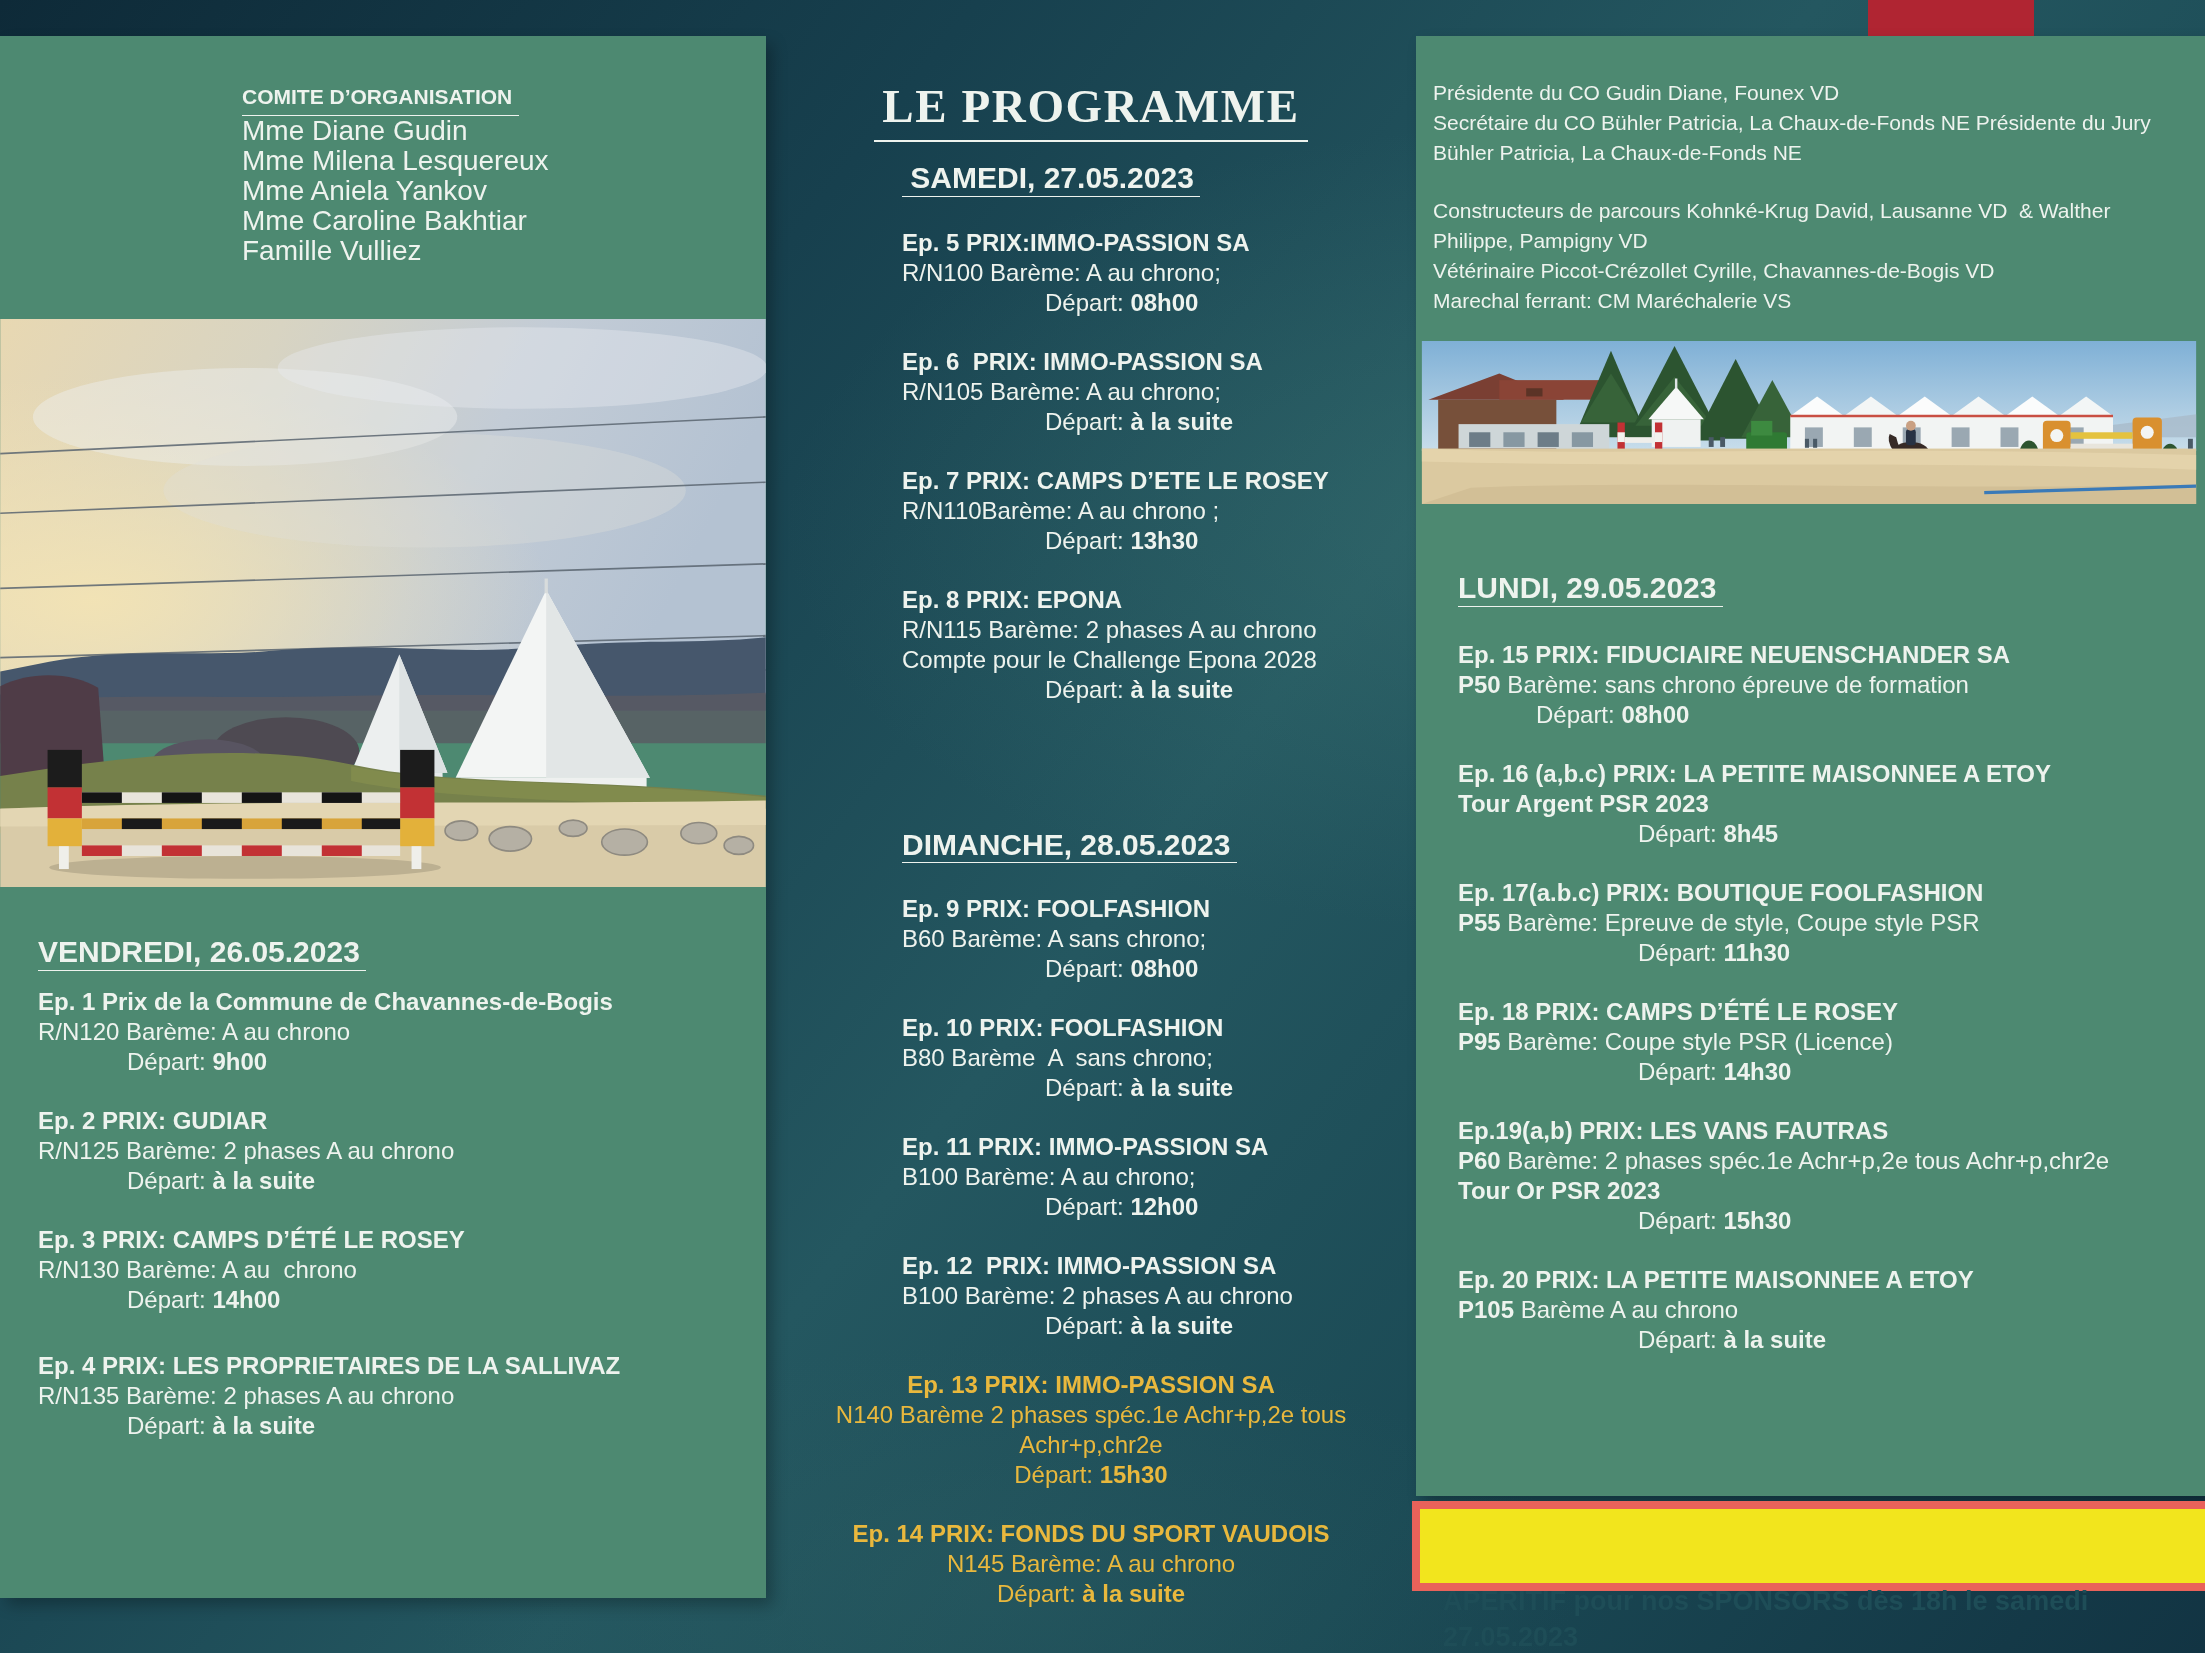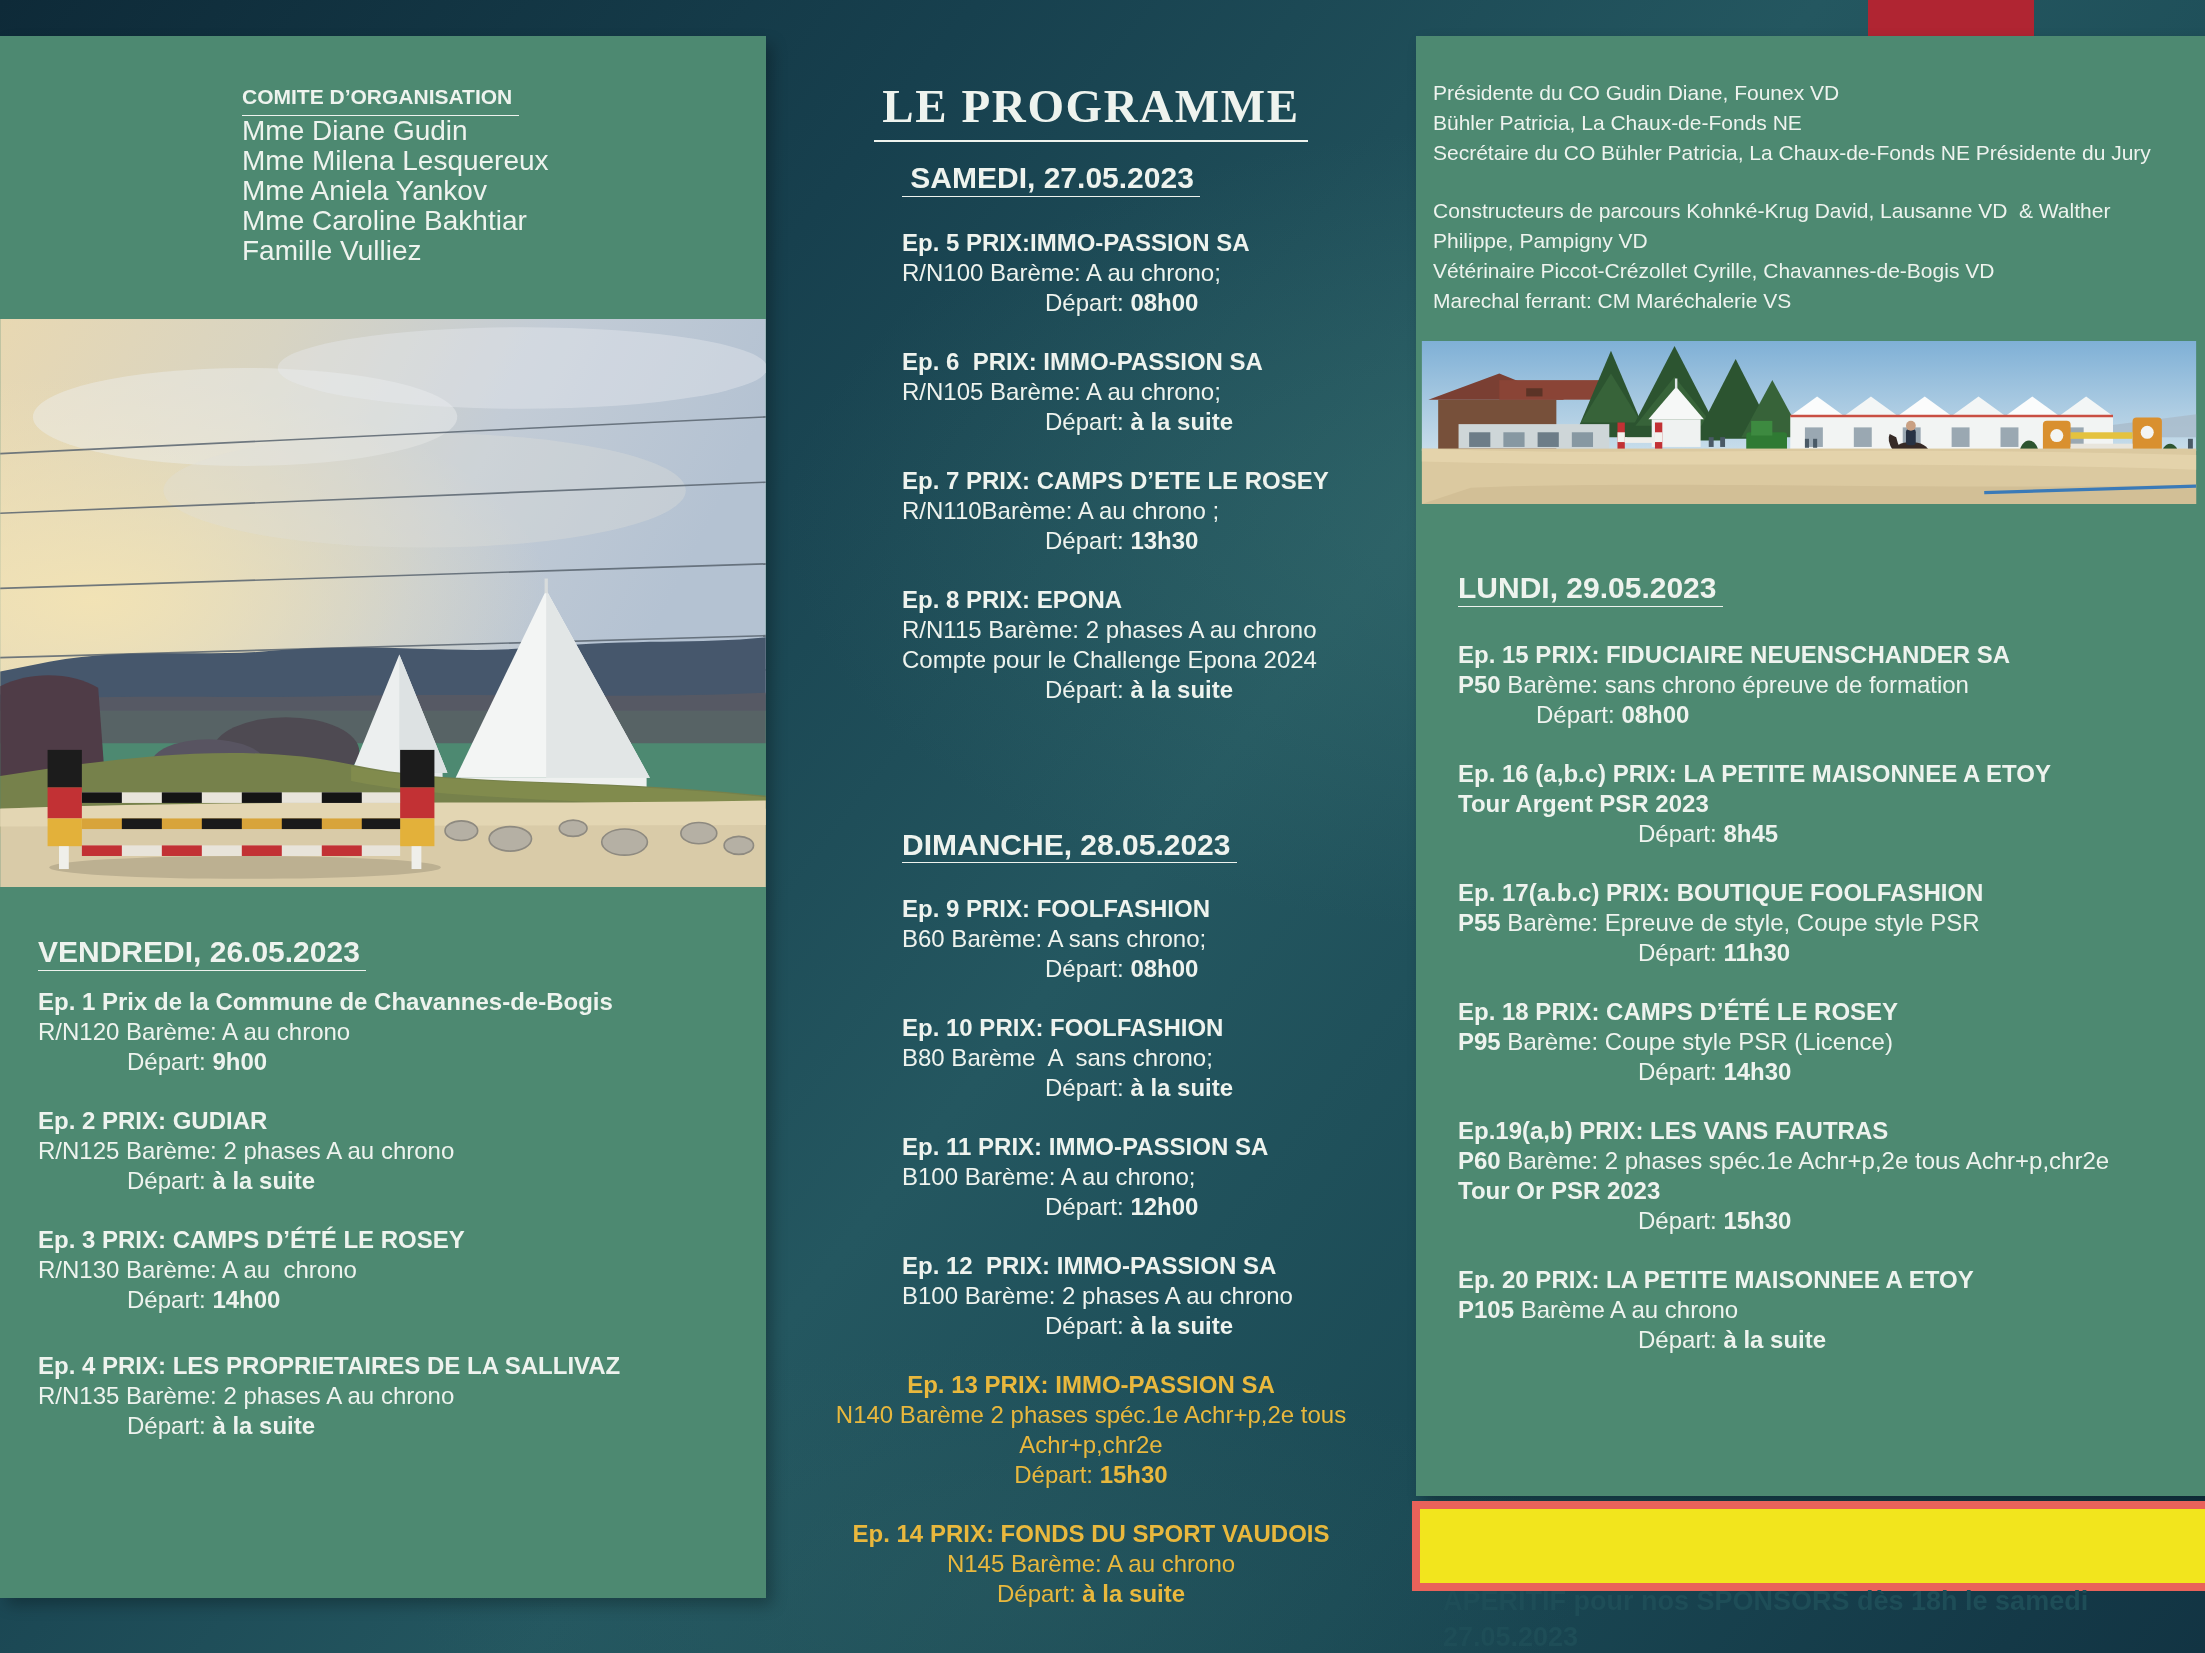--- a/index.html
+++ b/index.html
@@ -206,21 +206,21 @@
         <div class="ev-depart"><span>Départ: </span><b>à la suite</b></div>
       </div>
       <div class="event">
         <div class="ev-title">Ep. 7 PRIX: CAMPS D’ETE LE ROSEY</div>
         <div class="ev-line">R/N110Barème: A au chrono ;</div>
         <div class="ev-depart"><span>Départ: </span><b>13h30</b></div>
       </div>
       <div class="event">
         <div class="ev-title">Ep. 8 PRIX: EPONA</div>
         <div class="ev-line">R/N115 Barème: 2 phases A au chrono</div>
-        <div class="ev-extra">Compte pour le Challenge Epona 2024</div>
+        <div class="ev-extra">Compte pour le Challenge Epona 2028</div>
         <div class="ev-depart"><span>Départ: </span><b>à la suite</b></div>
       </div>
 
       <div class="hd hd-gap">DIMANCHE, 28.05.2023</div>
 
       <div class="event">
         <div class="ev-title">Ep. 9 PRIX: FOOLFASHION</div>
         <div class="ev-line">B60 Barème: A sans chrono;</div>
         <div class="ev-depart"><span>Départ: </span><b>08h00</b></div>
       </div>
@@ -249,22 +249,22 @@
         <div class="ev-title">Ep. 14 PRIX: FONDS DU SPORT VAUDOIS</div>
         <div class="ev-line">N145 Barème: A au chrono</div>
         <div class="ev-depart"><span>Départ: </span><b>à la suite</b></div>
       </div>
     </div>
   </section>
 
   <section class="panel right-panel">
     <div class="officials">
       <div class="official-line">Présidente du CO Gudin Diane, Founex VD</div>
+      <div class="official-line">Secrétaire du CO Bühler Patricia, La Chaux-de-Fonds NE Présidente du Jury</div>
       <div class="official-line">Bühler Patricia, La Chaux-de-Fonds NE</div>
-      <div class="official-line">Secrétaire du CO Bühler Patricia, La Chaux-de-Fonds NE Présidente du Jury</div>
       <div class="group2">
         <div class="official-line">Constructeurs de parcours Kohnké-Krug David, Lausanne VD  &amp; Walther</div>
         <div class="official-line">Philippe, Pampigny VD</div>
         <div class="official-line">Vétérinaire Piccot-Crézollet Cyrille, Chavannes-de-Bogis VD</div>
         <div class="official-line">Marechal ferrant: CM Maréchalerie VS</div>
       </div>
     </div>
 
     <svg class="photo photo-right" width="776" height="163" viewBox="0 0 950 200">
       <defs>

